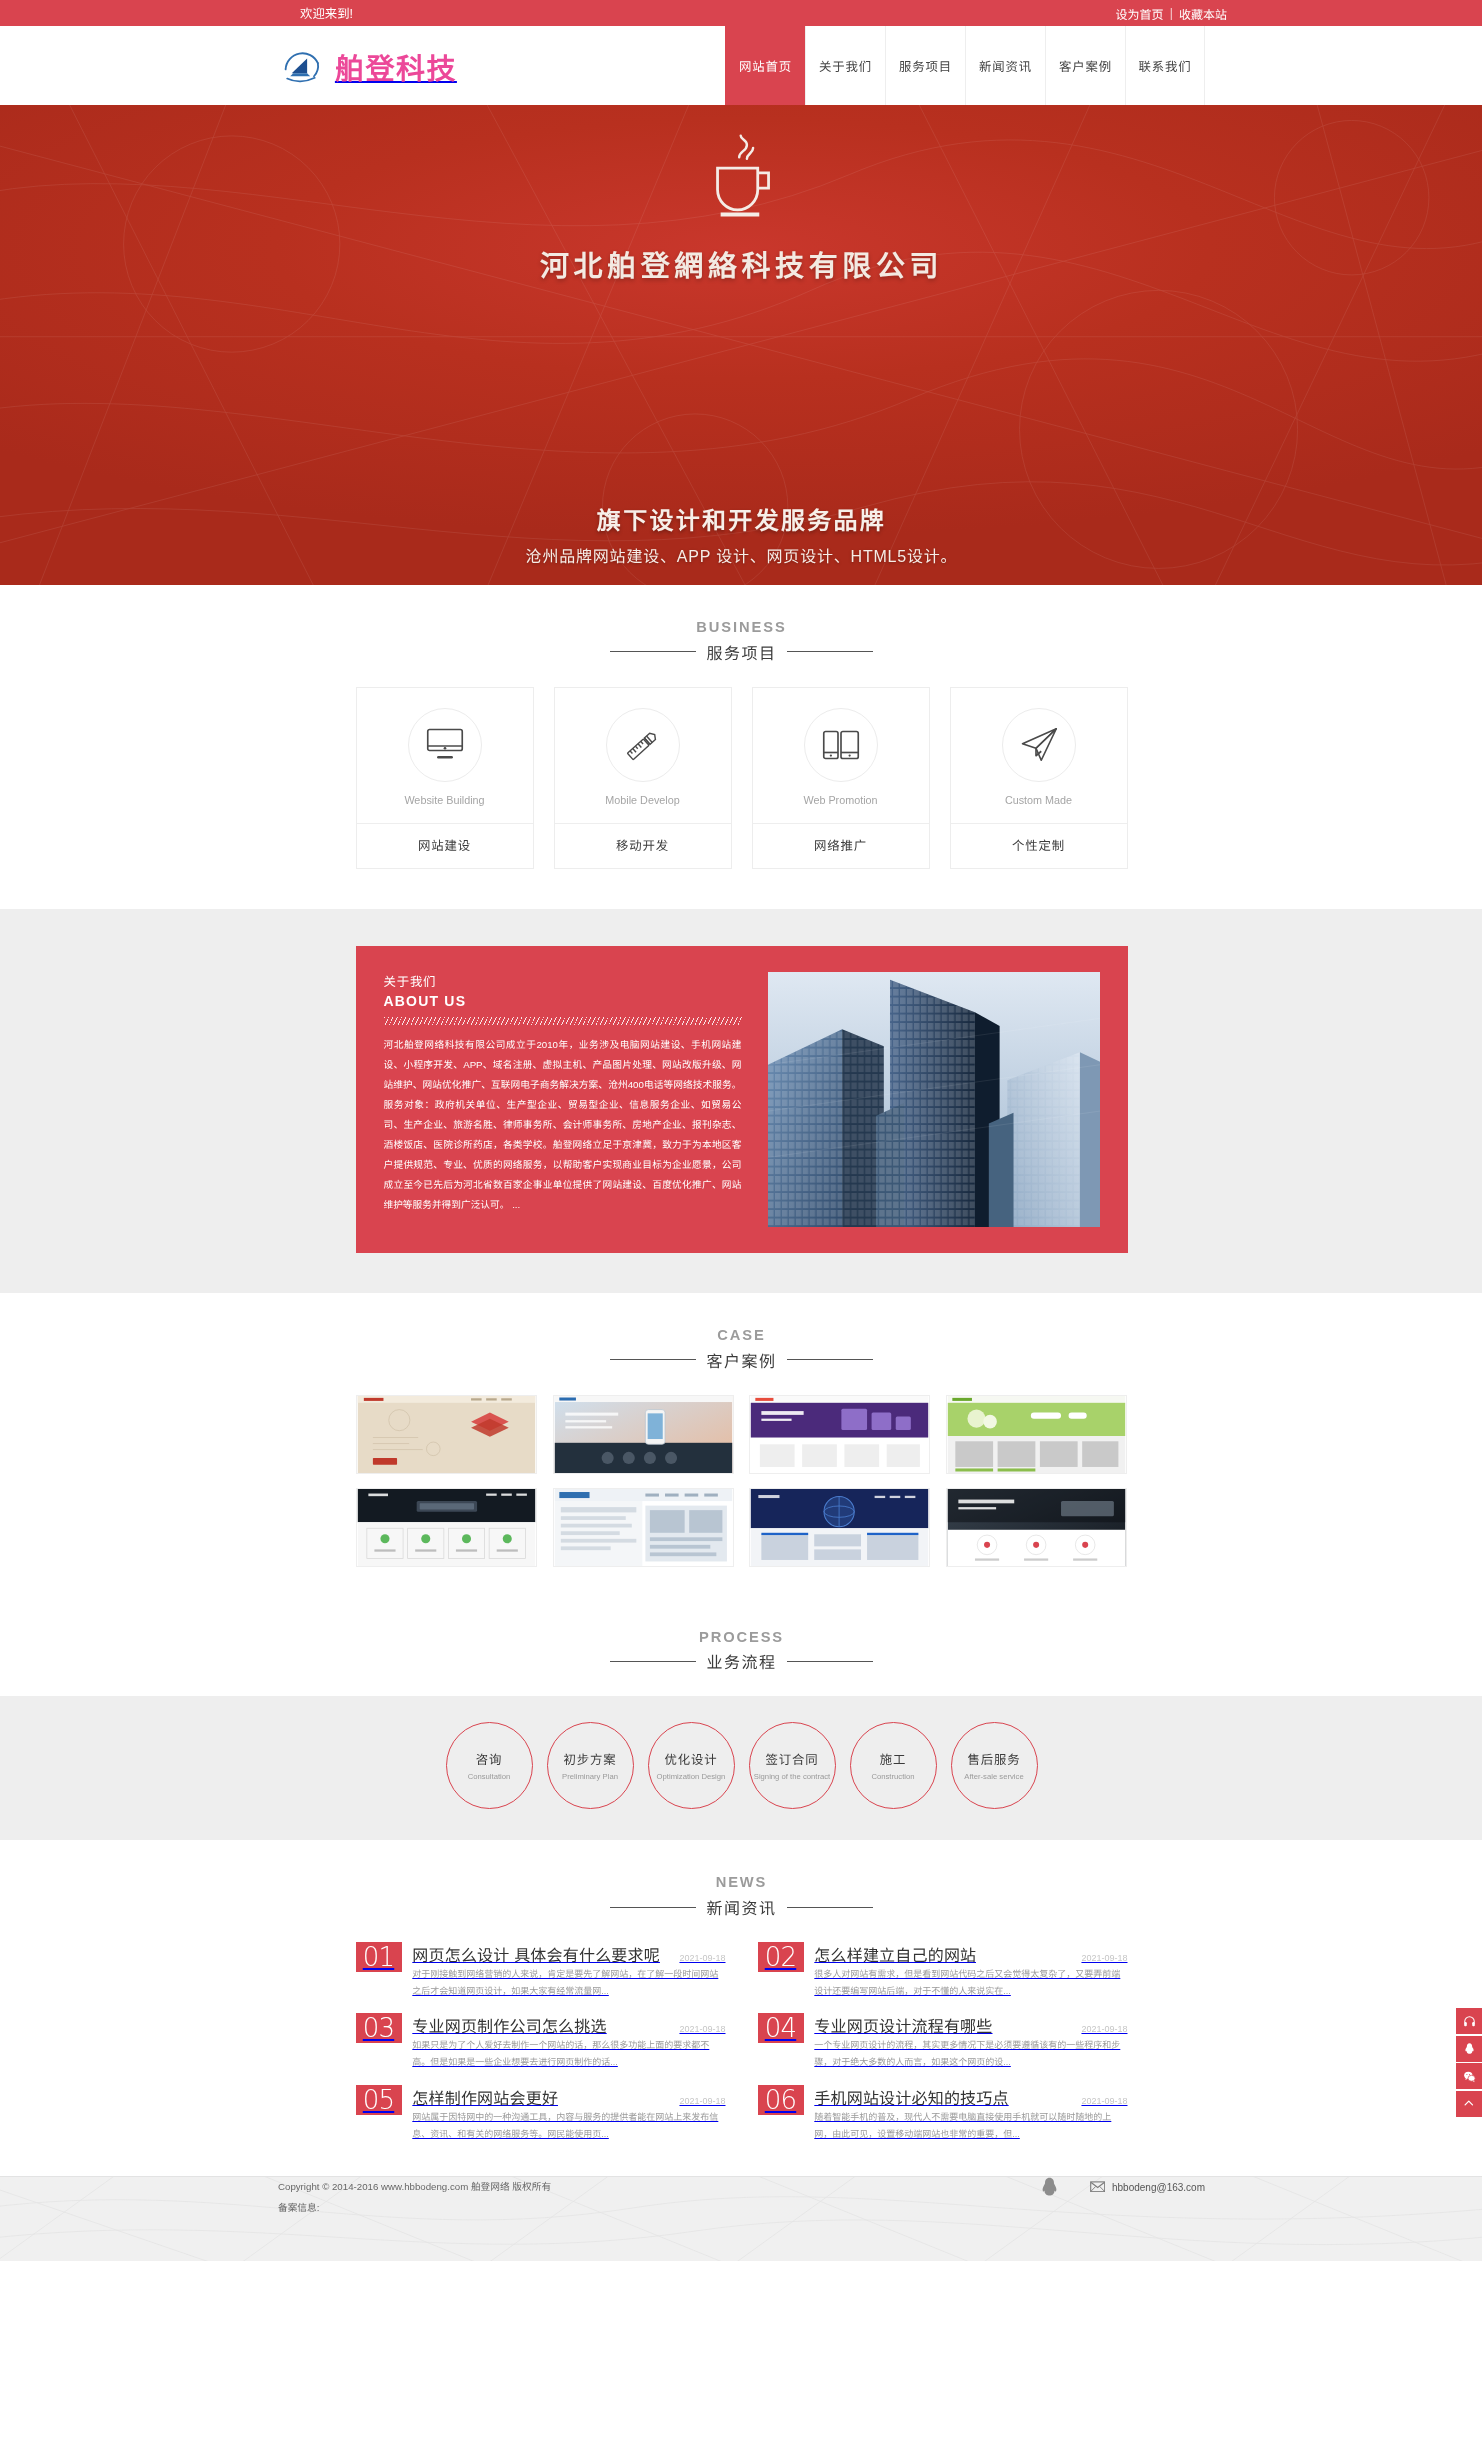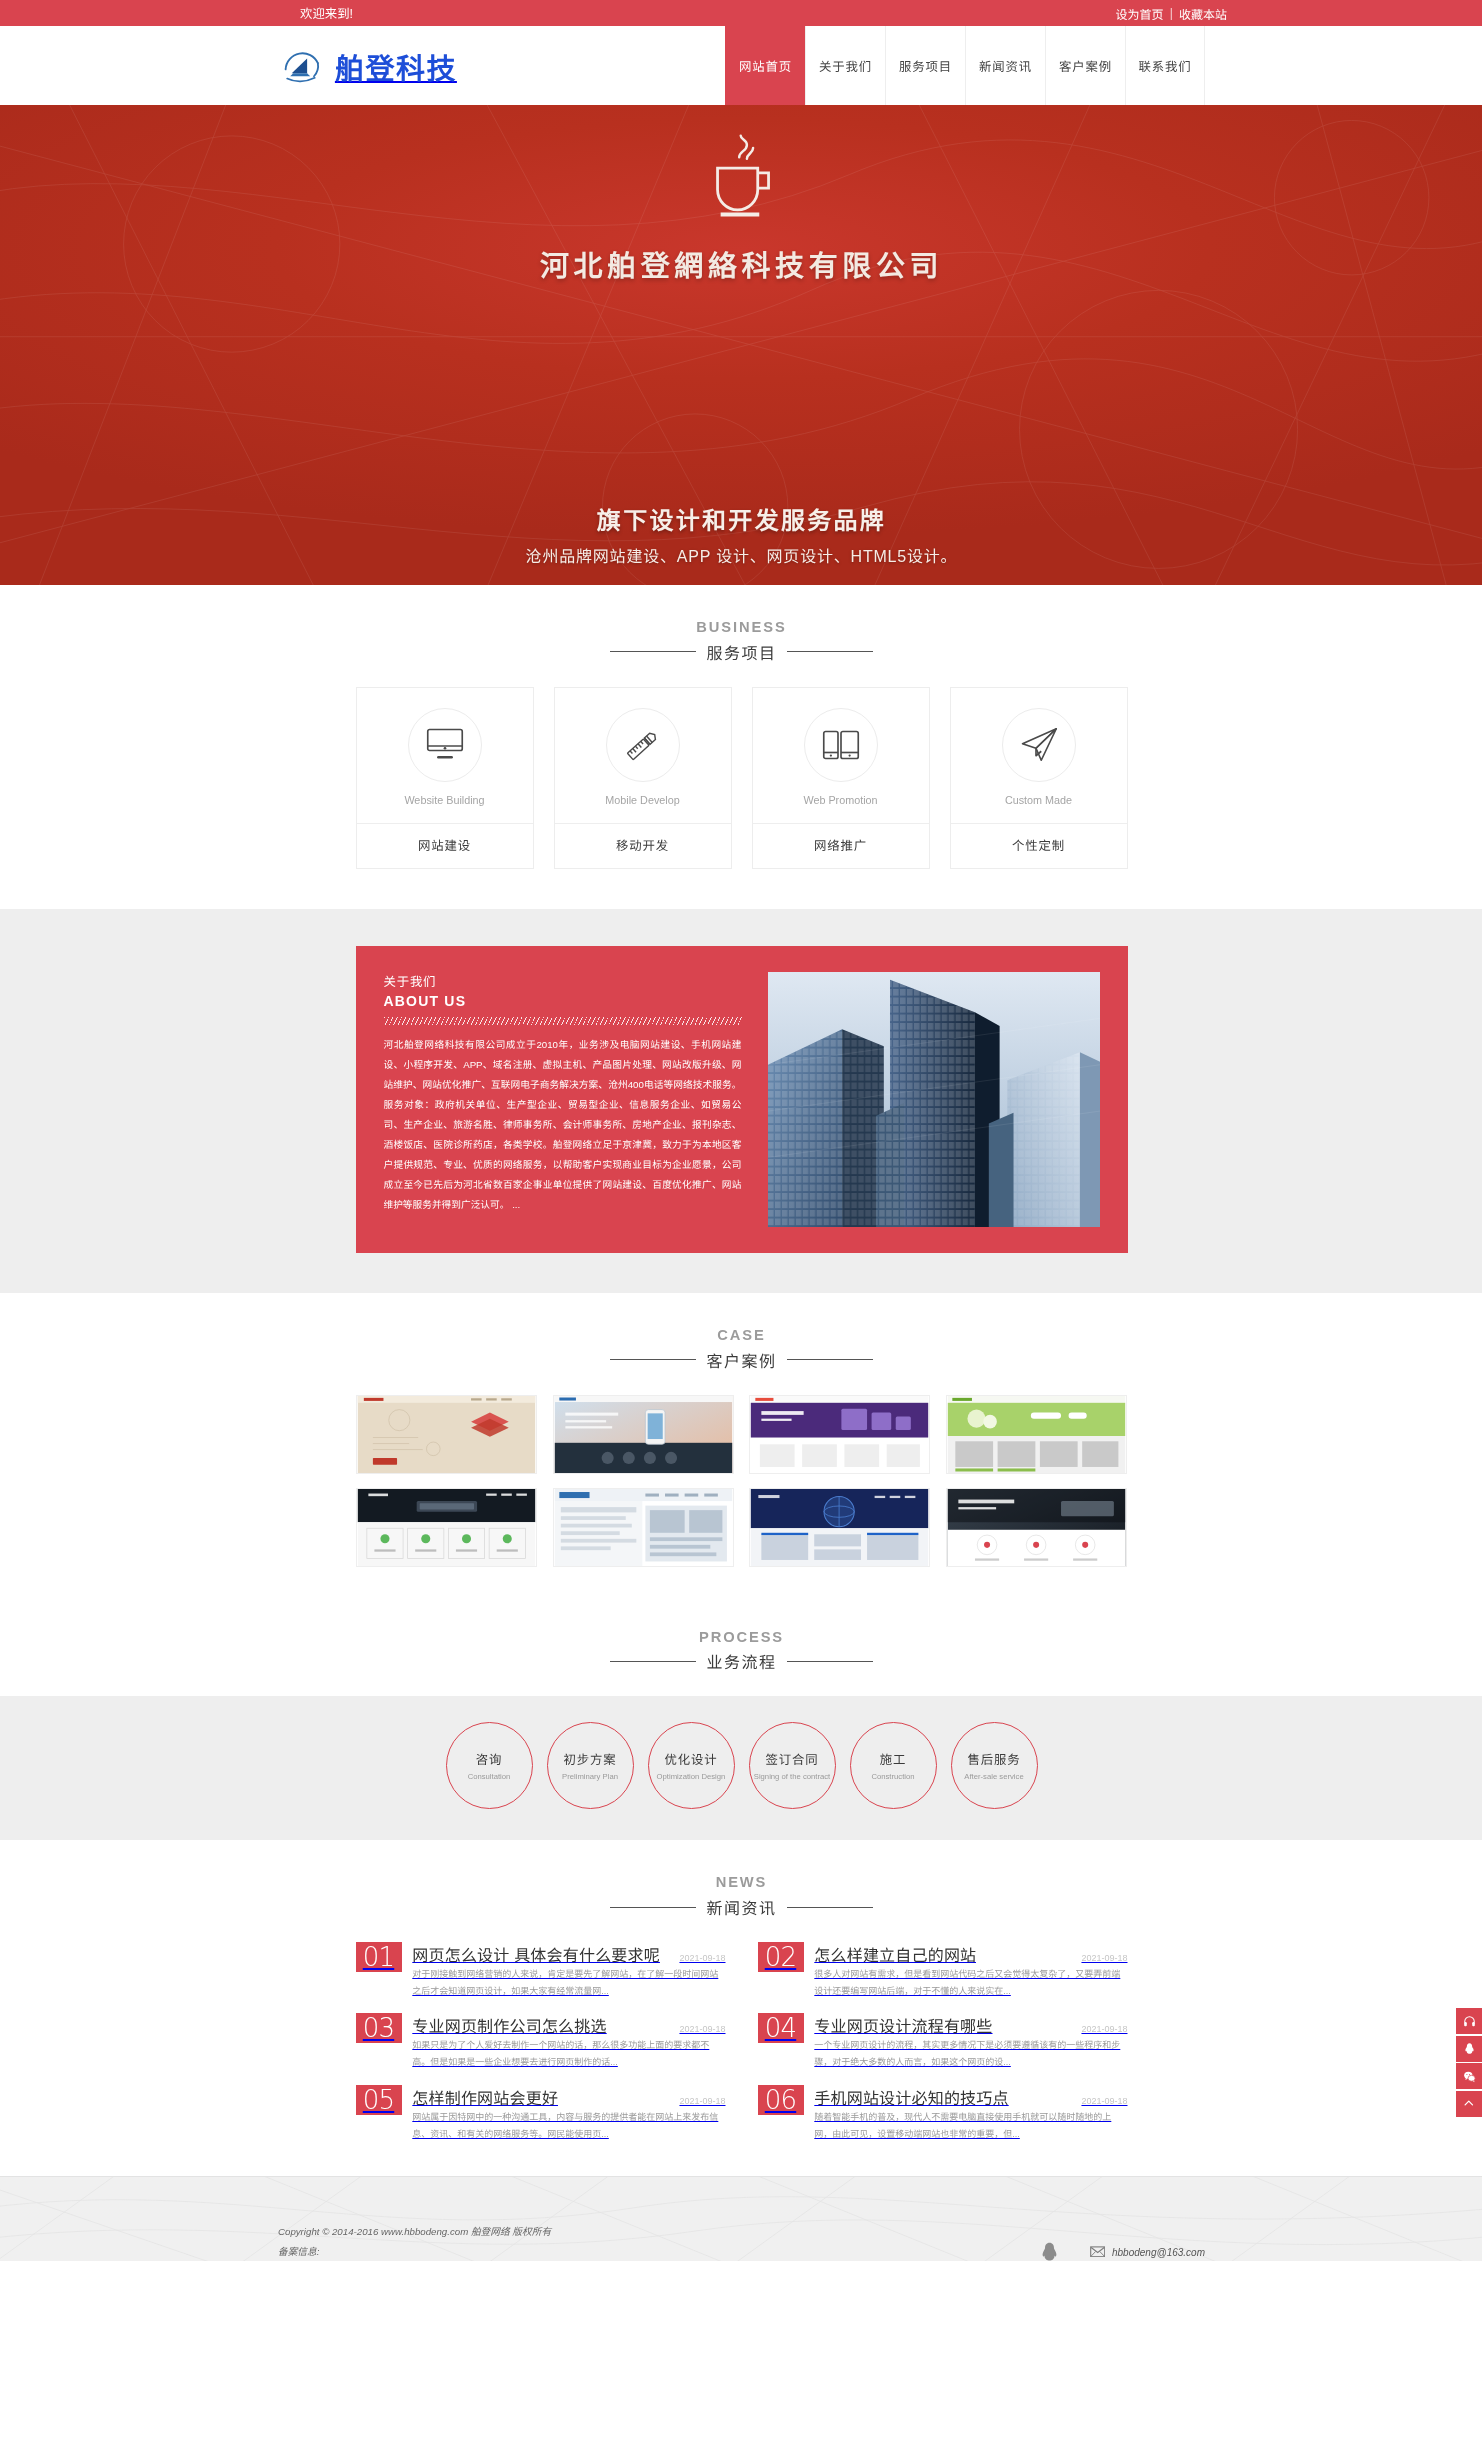--- a/index.html
+++ b/index.html
@@ -16,21 +16,21 @@
   .topbar .wrap { display:flex; align-items:center; justify-content:space-between; height:26px; }
   .topbar .links { font-size:12px; display:flex; align-items:center; gap:6.2px; }
   .topbar .links a { color:#fff; text-decoration:none; }
   .topbar .sep { opacity:.75; }
 
   
   .header { background:#fff; height:79px; }
   .header .wrap { display:flex; align-items:stretch; height:79px; justify-content:space-between; }
   .logo { display:flex; align-items:center; gap:10.8px; padding-left:3.1px; }
   .logo-mark { width:43px; height:39px; flex:0 0 43px; }
-  .logo-text { font-size:29px; font-weight:bold; color:#1d4ed8; letter-spacing:1.5px;
+  .logo-text { font-size:29px; font-weight:bold; color:#ec4899; letter-spacing:1.5px;
                font-family:"DejaVu Sans","Liberation Sans",sans-serif; }
   .nav { display:flex; align-items:stretch; }
   .nav a {
     display:flex; align-items:center; justify-content:center;
     width:80px; font-size:12.4px; color:#444; text-decoration:none;
     border-left:0.8px solid #eee; letter-spacing:0.8px;
   }
   .nav a:last-child { border-right:0.8px solid #eee; }
   .nav a.active { background:#d9444f; color:#fff; border-left-color:#d9444f; }
 
@@ -117,21 +117,21 @@
   }
   .news-body { flex:1 1 auto; min-width:0; }
   .news-head { display:flex; justify-content:space-between; align-items:baseline; gap:7.7px; }
   .news-title { font-size:16px; color:#333; letter-spacing:0.2px; white-space:nowrap; overflow:hidden; text-overflow:ellipsis; }
   .news-date { font-size:9px; color:#c6c6c6; flex:0 0 auto; }
   .news-desc { font-size:9px; color:#9a9a9a; line-height:1.75; margin-top:4.6px; }
 
   
   .footer { background:#f0f0f0; border-top:0.8px solid #e3e3e3; height:85px; position:relative; overflow:hidden; }
   .footer .netlines { position:absolute; inset:0; opacity:.5; }
-  .footer .wrap { height:85px; display:flex; align-items:flex-end; justify-content:space-between; position:relative;font-style:italic; }
+  .footer .wrap { height:85px; display:flex; align-items:flex-start; justify-content:space-between; position:relative; }
   .copy { font-size:9.7px; color:#666; line-height:2.1; }
   .foot-right { display:flex; align-items:center; gap:32px; }
   .qq-ico { width:17px; height:20px; }
   .mailrow { display:flex; align-items:center; gap:7px; font-size:10px; color:#555; }
 
   
   .sidebar-float { position:absolute; right:0; top:2008px; width:26px; z-index:20; }
   .sf-btn {
     width:26px; height:26px; background:#d9444f; margin-bottom:1.5px;
     display:flex; align-items:center; justify-content:center; cursor:pointer;

